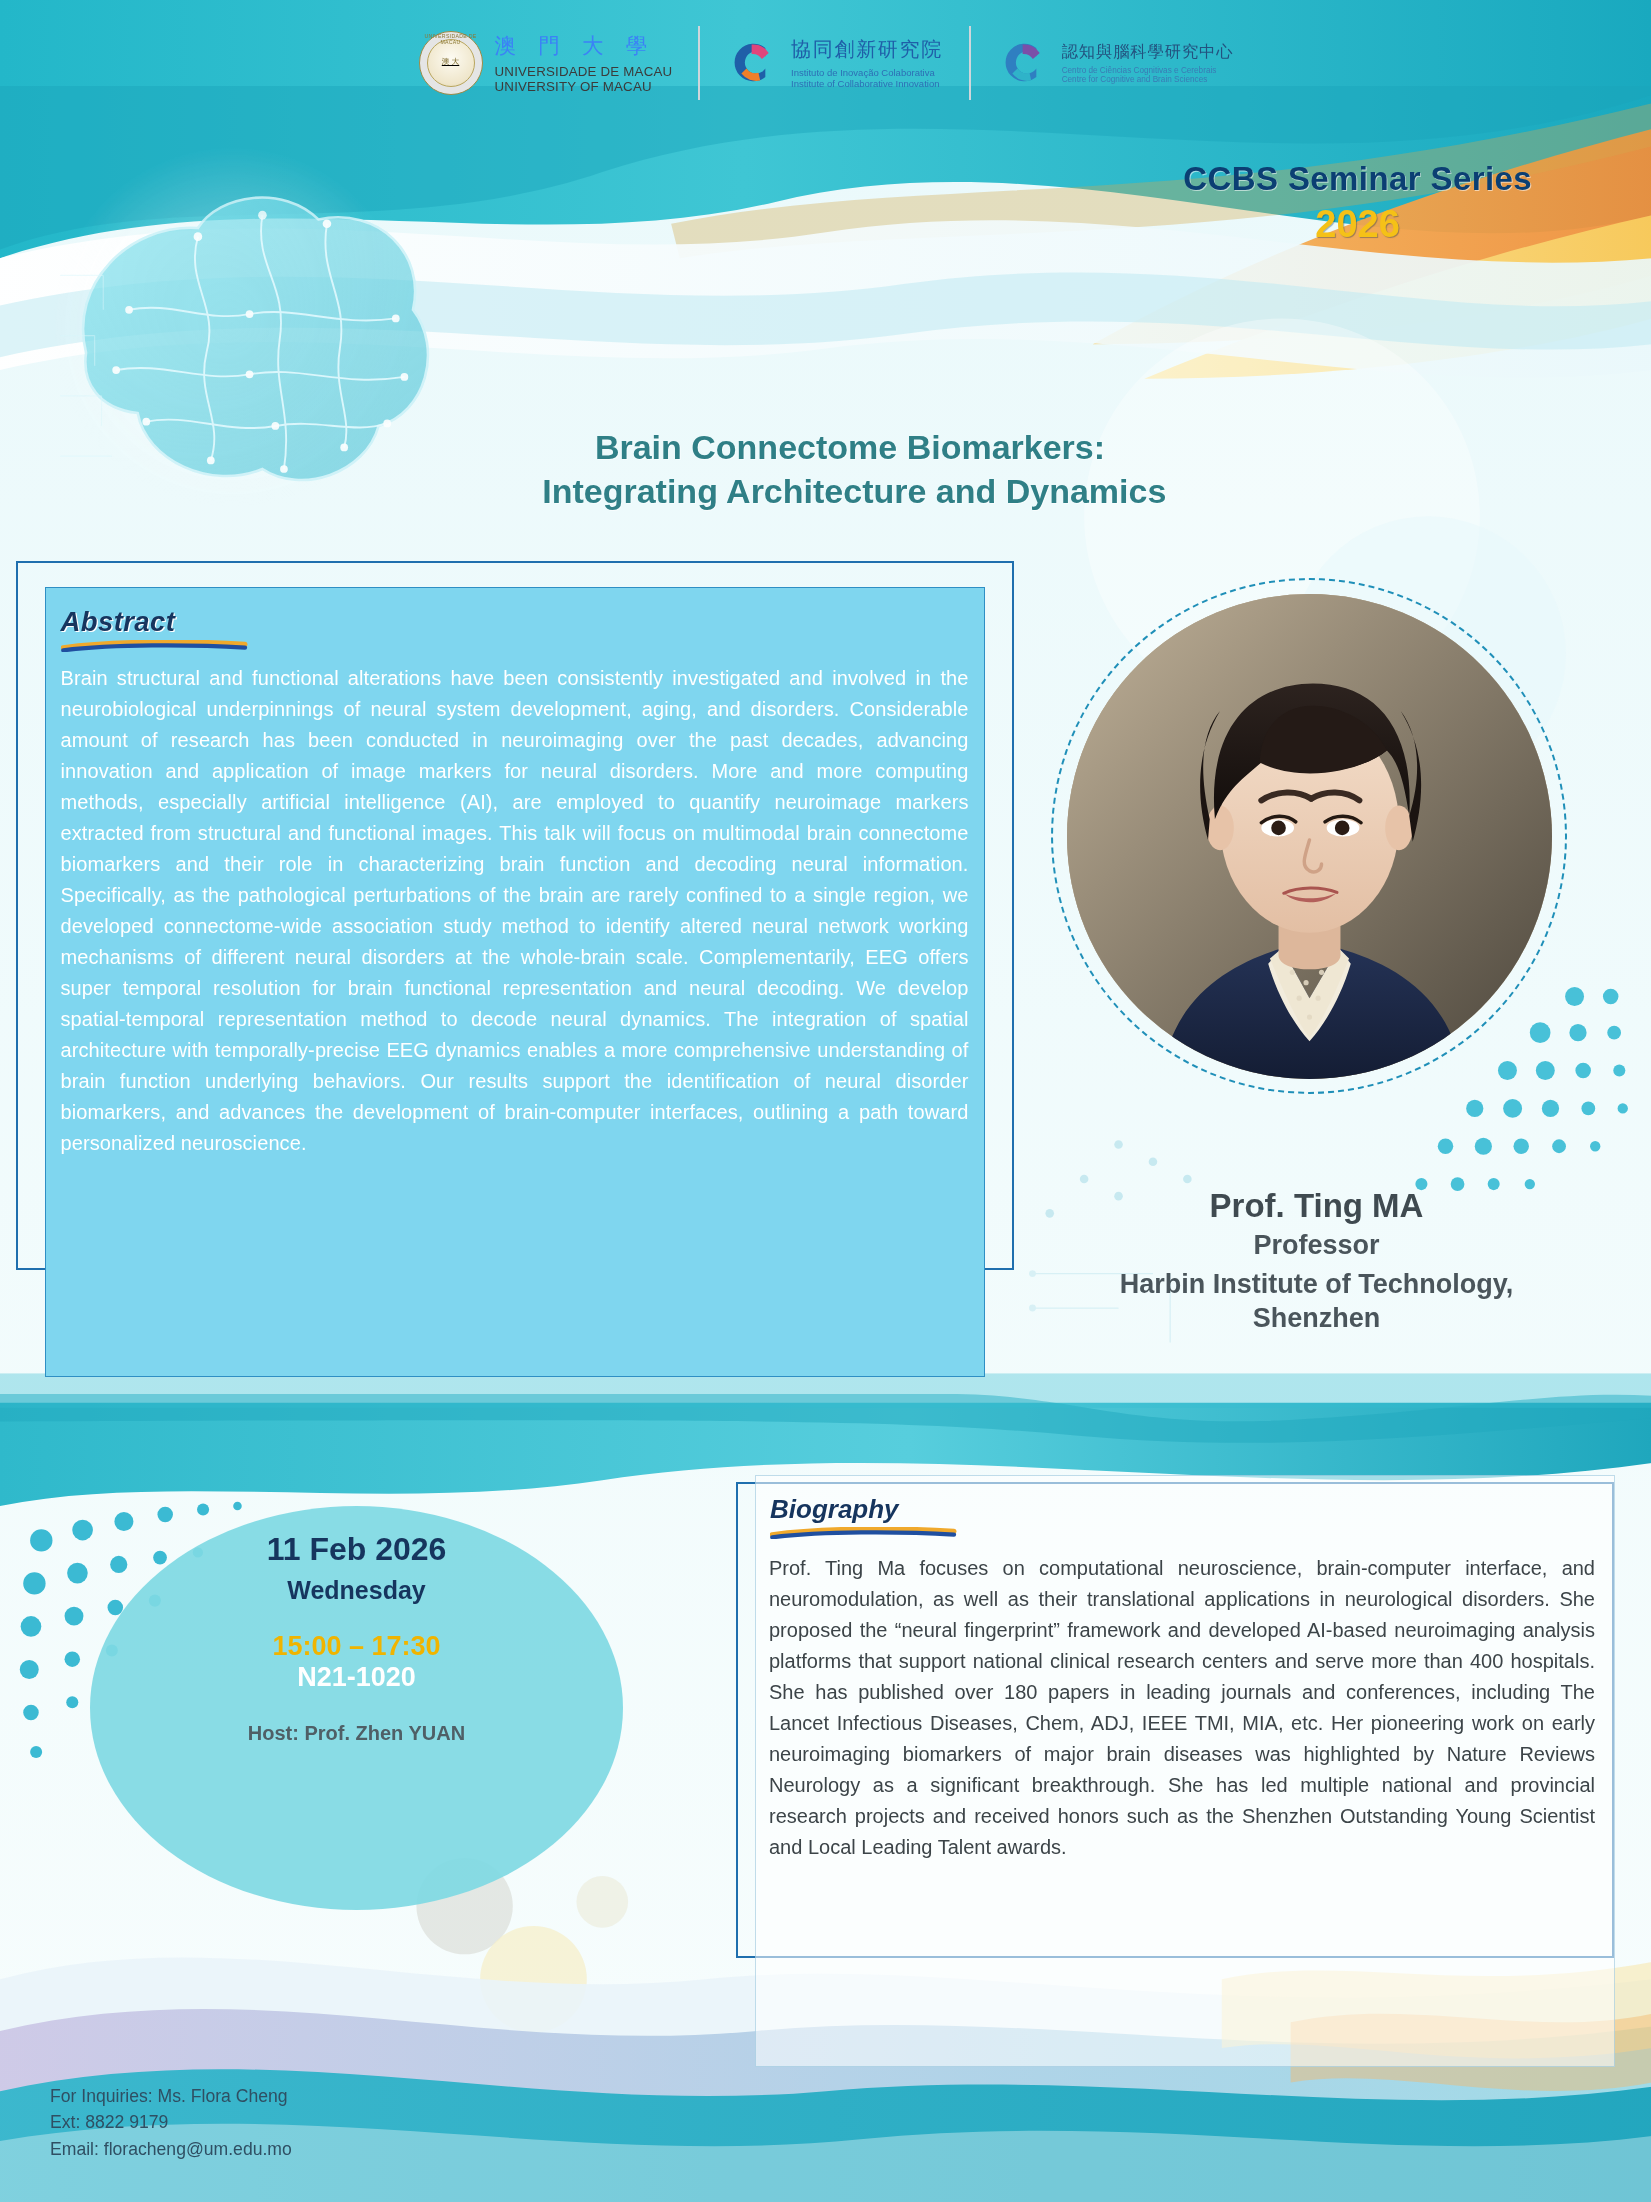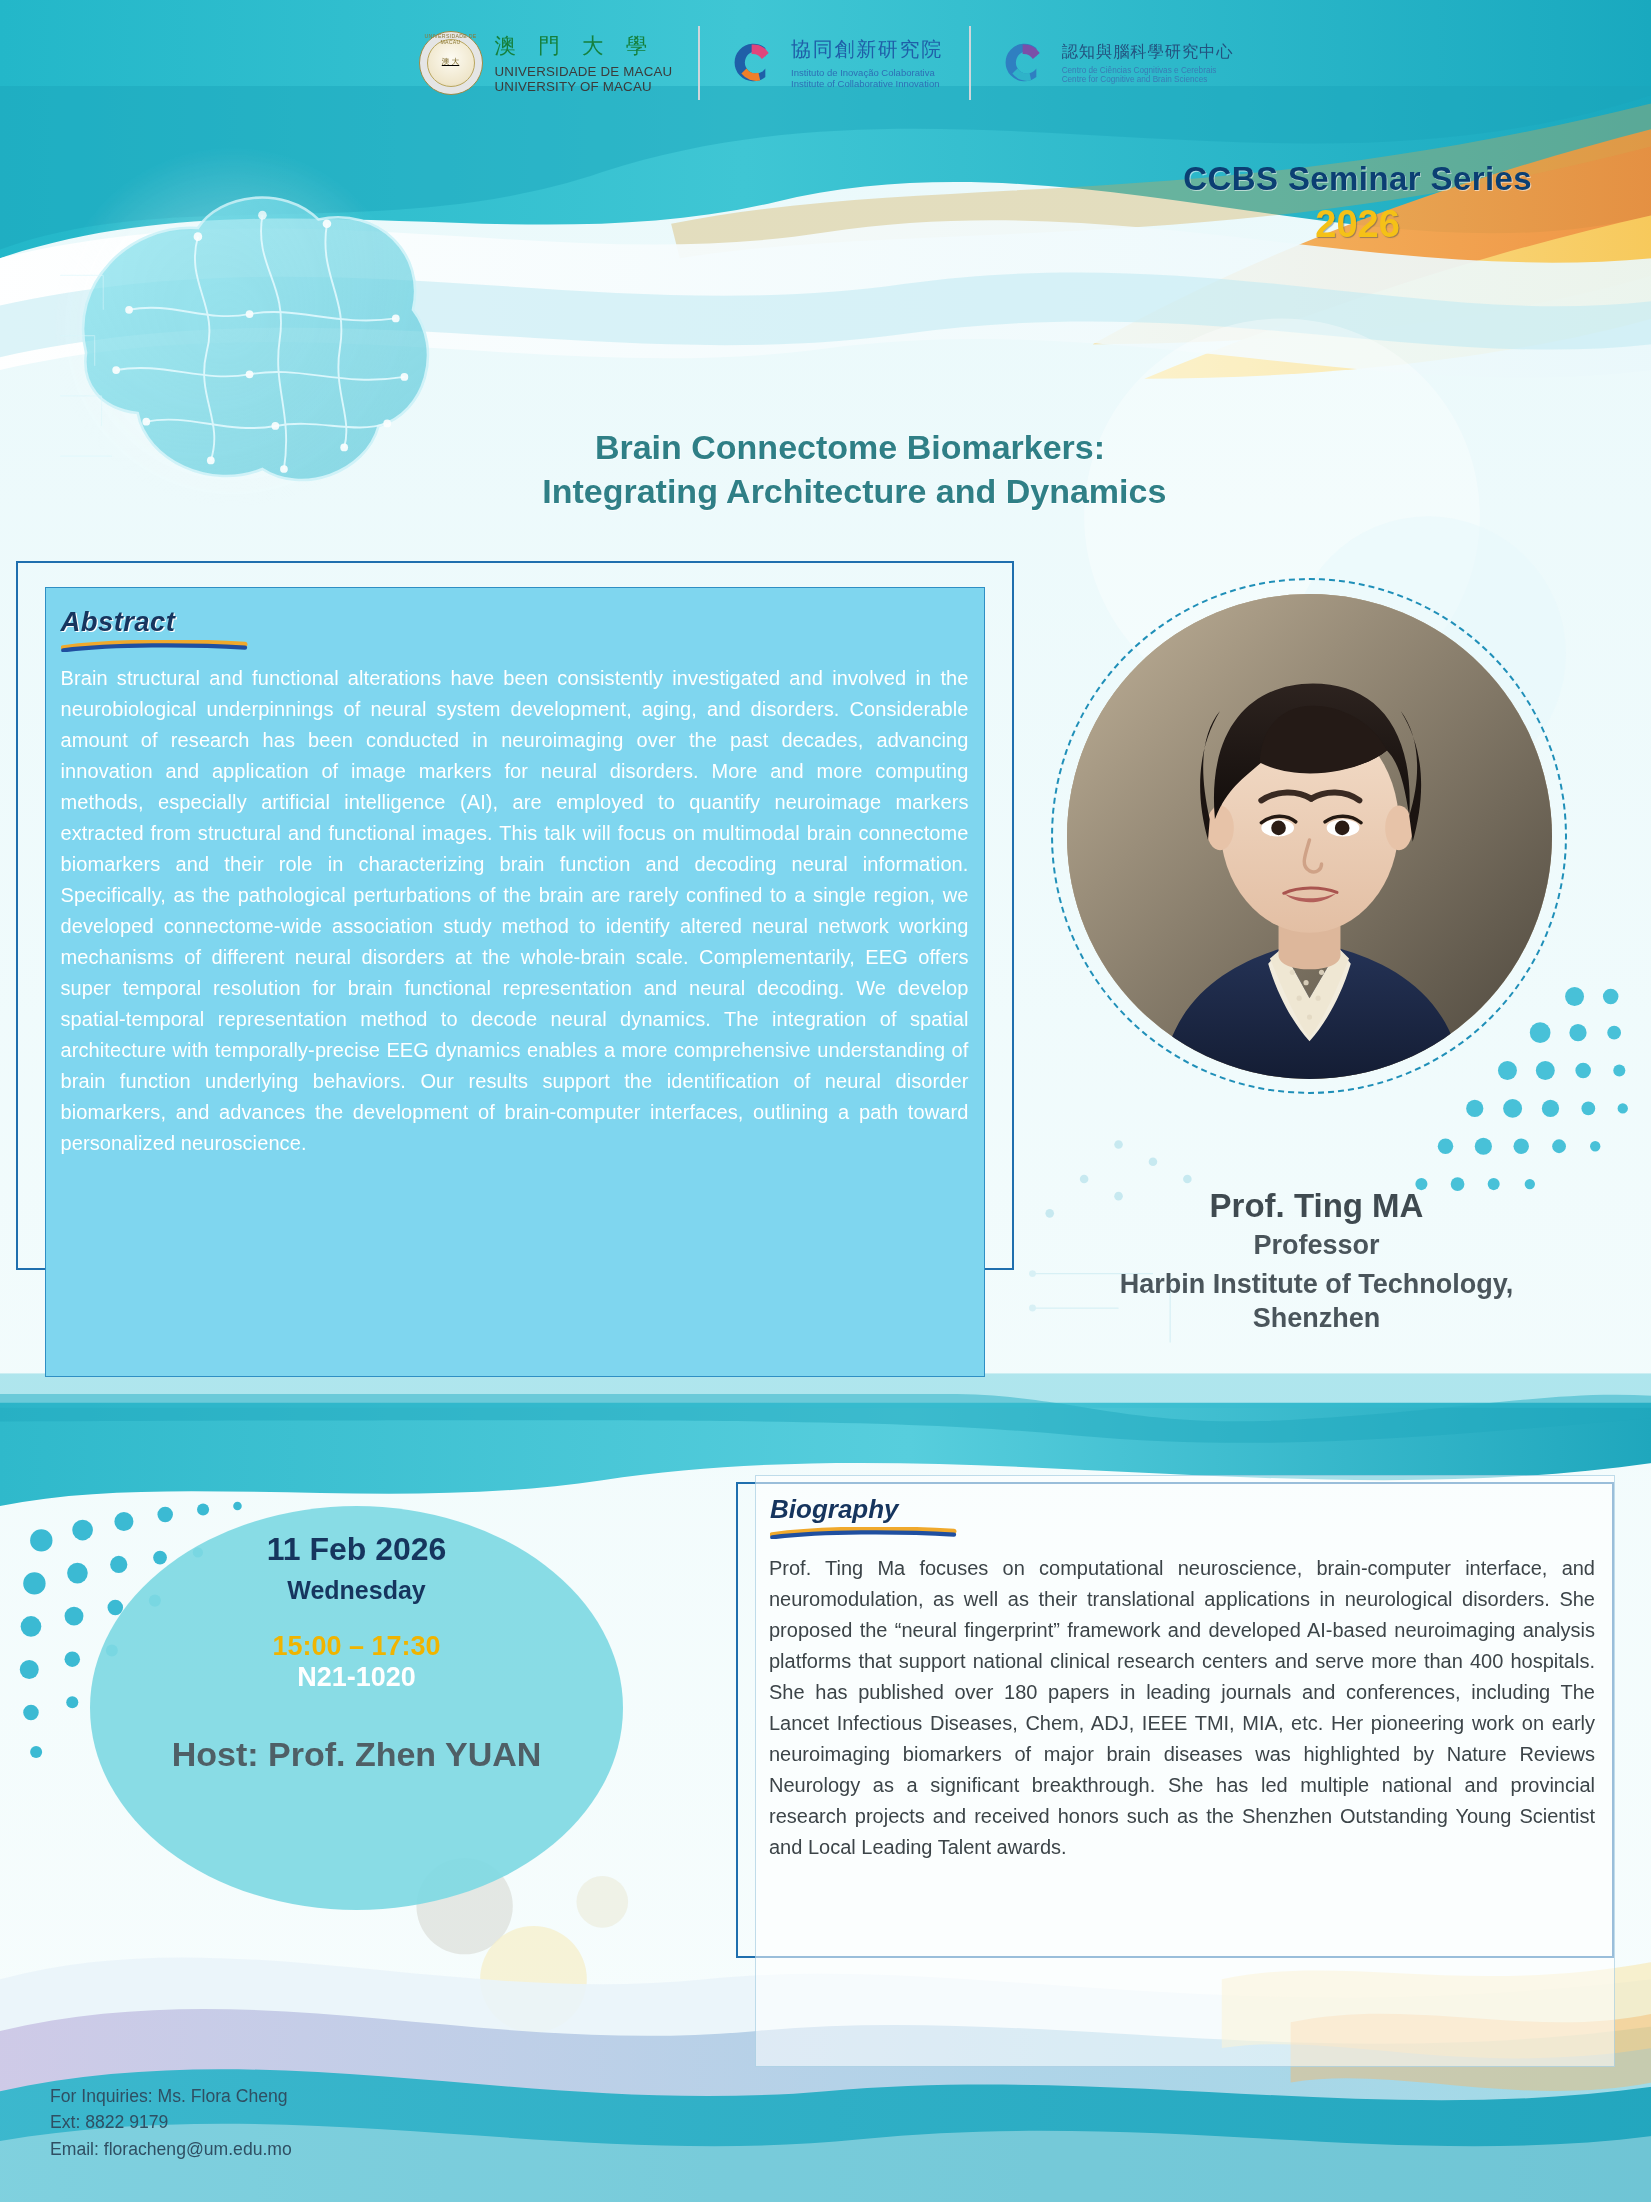--- a/index.html
+++ b/index.html
@@ -47,21 +47,21 @@
     width: 48px; height: 48px; border-radius: 50%;
     border: 0.9px solid #b9a65d;
     background: radial-gradient(circle at 50% 40%, #fdfbf2 0%, #efe6cb 70%, #ded0a8 100%);
     display:flex; align-items:center; justify-content:center;
     font-size: 7.7px; color: #7c6a2e; text-align:center; line-height:1.05;
   }
   .um-seal .ring-text {
     position:absolute; top:1.7px; left:0; right:0; text-align:center;
     font-size: 5.2px; color:#8a7735; letter-spacing:0.3px;
   }
-  .um-text .cn { font-size: 21.5px; letter-spacing: 7.7px; color: #15803d; font-family: "DejaVu Sans", sans-serif; }
+  .um-text .cn { font-size: 21.5px; letter-spacing: 7.7px; color: #3b82f6; font-family: "DejaVu Sans", sans-serif; }
   .um-text .en1 { font-size: 13.3px; color: #3b3b3b; letter-spacing: 0.2px; margin-top: 4.3px;}
   .um-text .en2 { font-size: 13.3px; color: #3b3b3b; letter-spacing: 0.2px; }
 
   .c-mark { width: 53px; height: 53px; flex: none; position: relative; }
   .c-mark svg { width: 53px; height: 53px; display:block; }
   .ici-text .cn { font-size: 20px; color: #1f5fa8; font-family: "DejaVu Sans", sans-serif; letter-spacing: 1.7px;}
   .ici-text .pt { font-size: 9.5px; color: #2d6fb5; margin-top: 3.4px;}
   .ici-text .en { font-size: 9.5px; color: #2d6fb5; }
 
   .ccbs-text .cn { font-size: 16.3px; color: #23527f; font-family: "DejaVu Sans", sans-serif; letter-spacing: 0.9px;}
@@ -189,21 +189,21 @@
     position: absolute;
     left: 90px; top: 1531px;
     width: 533px;
     text-align: center;
     z-index: 18;
   }
   .event-text .date { font-size: 32px; font-weight: bold; color: #16355e; }
   .event-text .day { font-size: 25px; font-weight: bold; color: #16355e; margin-top: 7.7px;}
   .event-text .time { font-size: 27px; font-weight: bold; color: #f0b400; margin-top: 26px;}
   .event-text .venue { font-size: 27px; font-weight: bold; color: #ffffff; }
-  .event-text .host { font-size: 34px; font-weight: bold; color: #4f5f66; margin-top: 42px;}
+  .event-text .host { font-size: 20px; font-weight: bold; color: #4f5f66; margin-top: 29px;}
 
   
   .bio-wrap {
     position: absolute;
     left: 736px; top: 1482px;
     width: 878px; height: 476px;
     z-index: 15;
   }
   .bio-outline {
     position: absolute; inset: 0;

